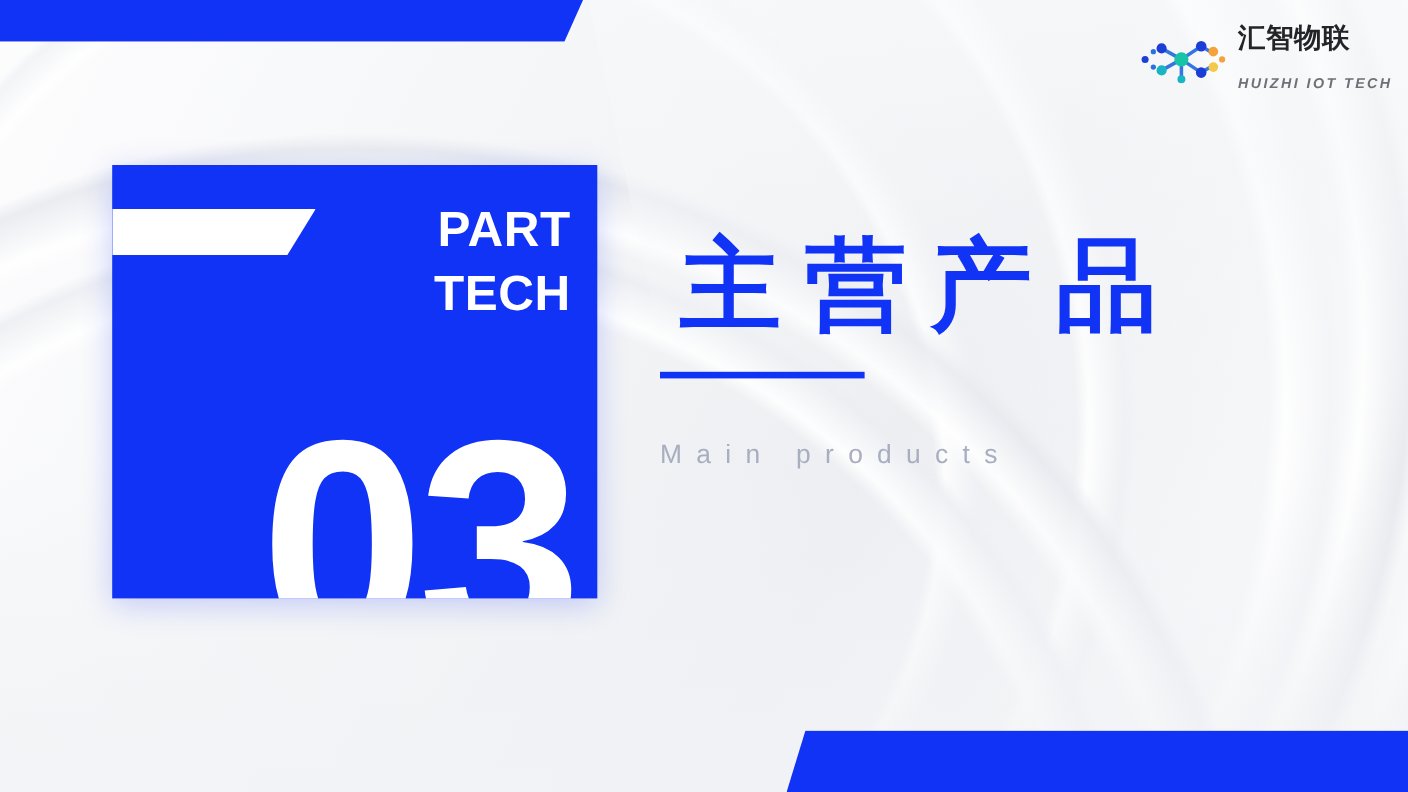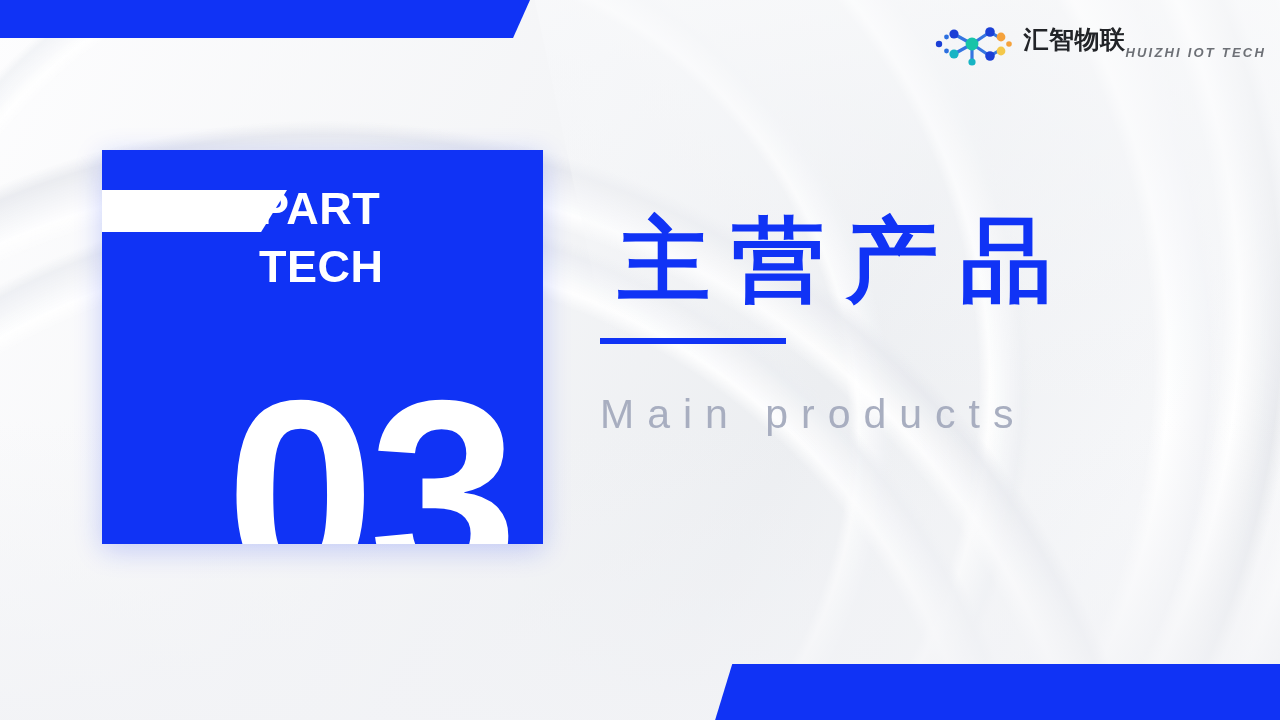--- a/index.html
+++ b/index.html
@@ -119,30 +119,31 @@
     position: absolute;
     left: 0px; top: 40px;
     width: 185px; height: 42px;
     background: #ffffff;
     clip-path: polygon(0 0, 100% 0, 86% 100%, 0 100%);
   }
   .part-label {
     position: absolute;
     right: 24px; top: 30px;
     width: 260px;
+    text-align: right;
     color: #ffffff;
     font-weight: bold;
     font-size: 45px;
     line-height: 58px;
     letter-spacing: 0.5px;
   }
   .part-label .l2 { display: block; }
   .part-number {
     position: absolute;
-    right: 31px;
+    right: 20px;
     bottom: -84px;
     color: #ffffff;
     font-weight: bold;
     font-size: 268px;
     line-height: 268px;
     letter-spacing: -6px;
   }
 
   
   .headline {
@@ -161,36 +162,36 @@
   }
   .headline-rule {
     margin-top: 26px;
     width: 186px;
     height: 6px;
     background: var(--brand, #1033f5);
   }
   .headline-en {
     margin-top: 48px;
     color: #a8aec0;
-    font-size: 41px;
+    font-size: 24px;
     line-height: 44px;
     letter-spacing: 13px;
     white-space: nowrap;
   }
 
   
   .logo {
     position: absolute;
     right: 14px; top: 22px;
     display: flex;
     align-items: center;
     gap: 9px;
   }
   .logo-mark { width: 84px; height: 44px; display: block; }
-  .logo-text { display: flex; flex-direction: row; justify-content: center; }
+  .logo-text { display: flex; flex-direction: column; justify-content: center; }
   .logo-cn {
     color: #222428;
     font-weight: bold;
     font-size: 25px;
     line-height: 27px;
     letter-spacing: 0.5px;
   }
   .logo-en {
     color: #6d7076;
     font-style: italic;

